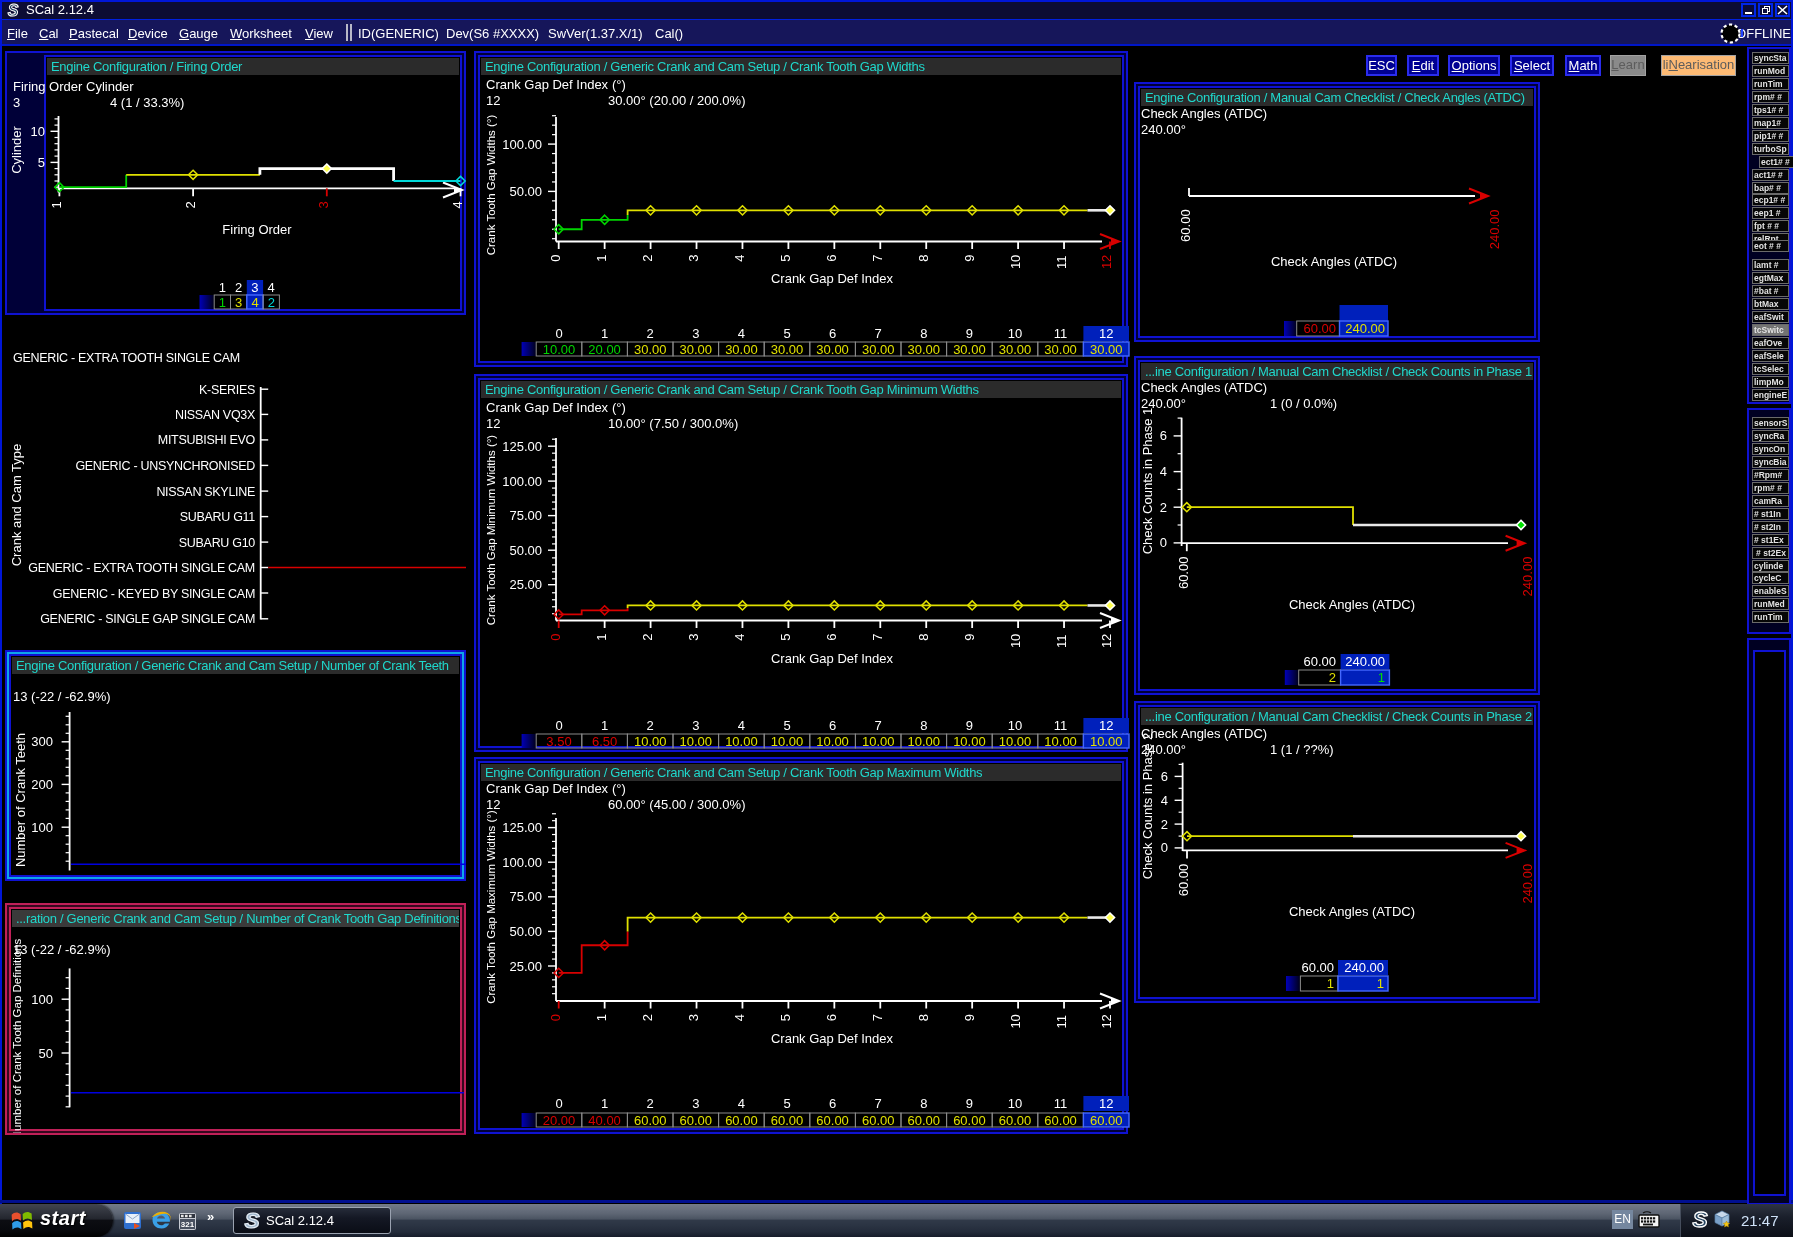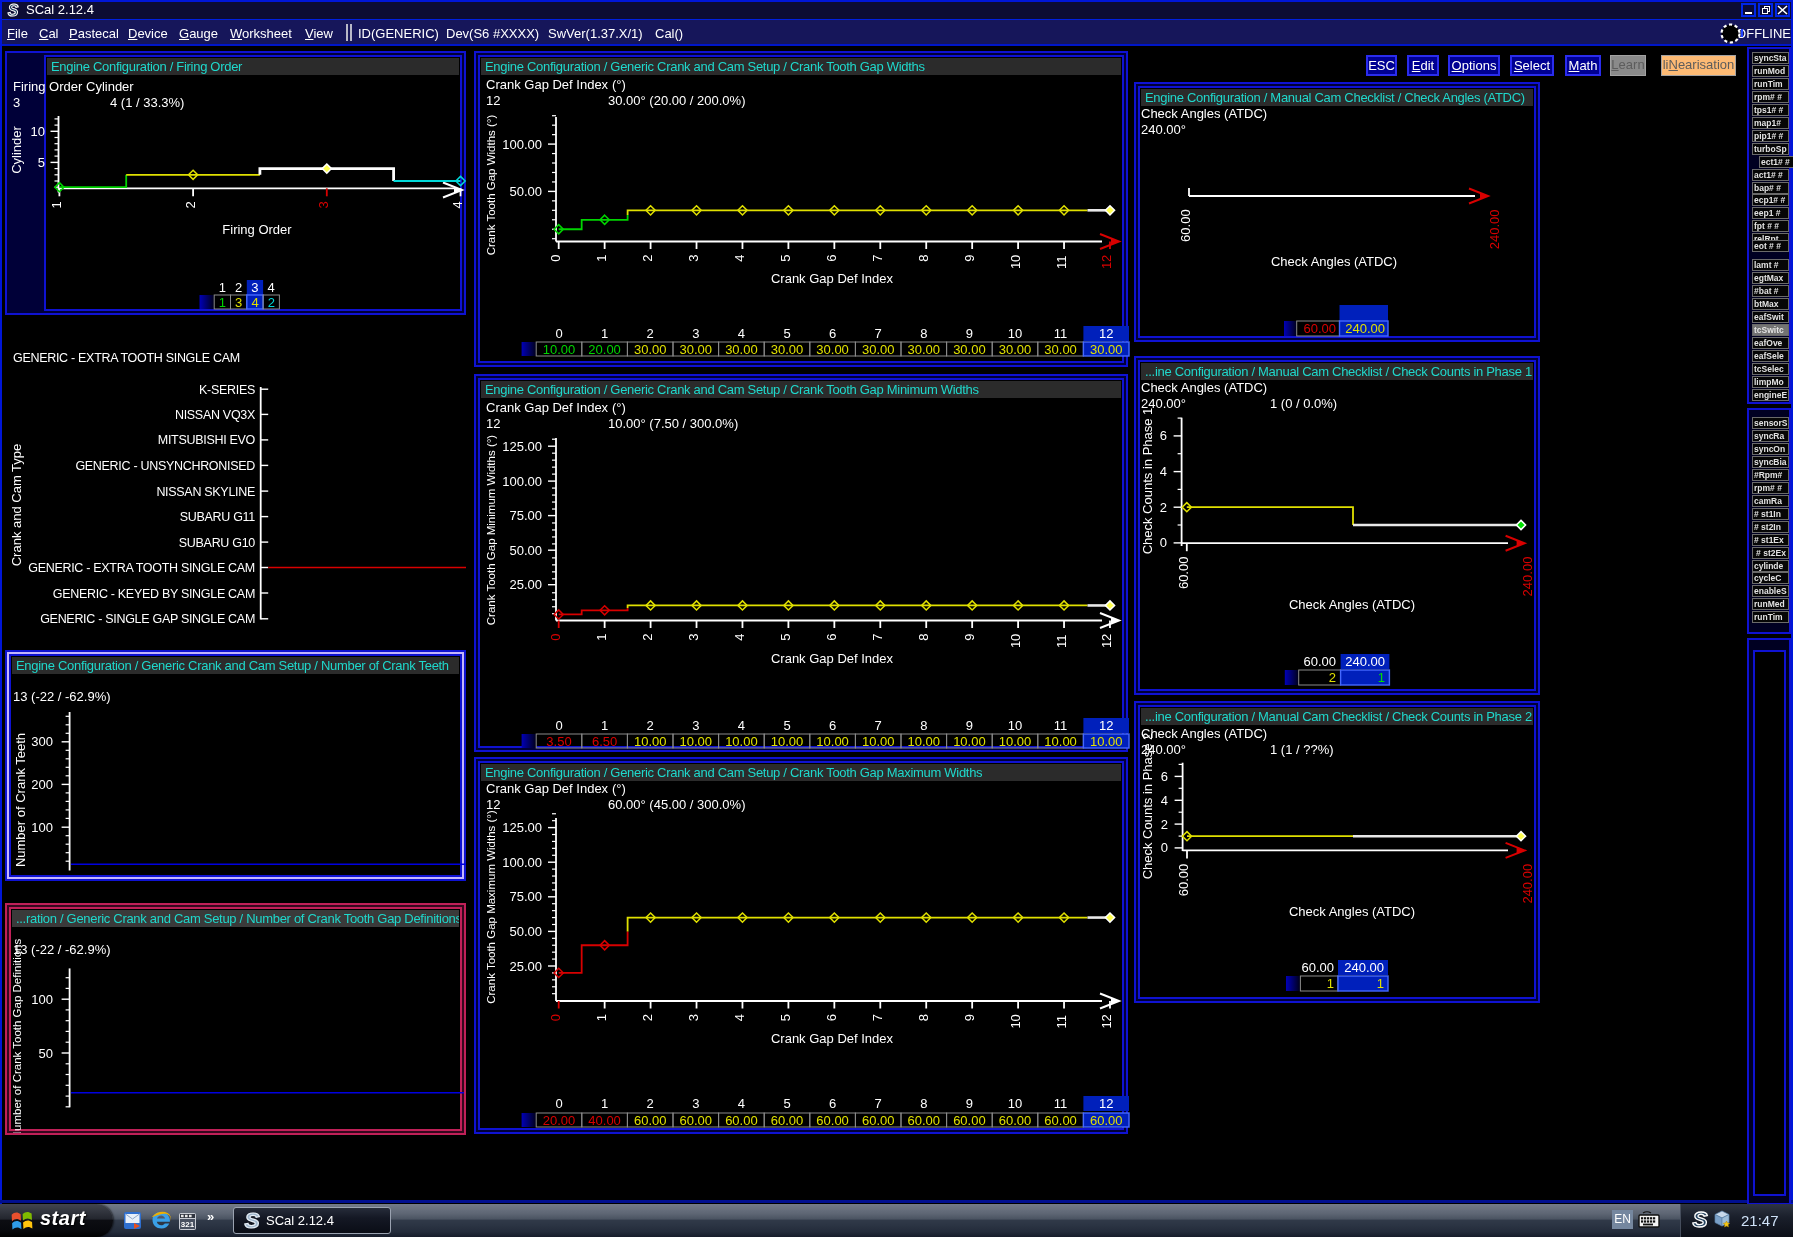--- a/index.html
+++ b/index.html
@@ -49,21 +49,21 @@
 <div style="position:absolute;left:1448px;top:55px;width:52px;height:21px;background:#000092;border:2px solid #2a2cee;color:#fff;font-size:13px;text-align:center;line-height:17px;"><u>O</u>ptions</div>
 <div style="position:absolute;left:1510px;top:55px;width:44px;height:21px;background:#000092;border:2px solid #2a2cee;color:#fff;font-size:13px;text-align:center;line-height:17px;"><u>S</u>elect</div>
 <div style="position:absolute;left:1565px;top:55px;width:36px;height:21px;background:#000092;border:2px solid #2a2cee;color:#fff;font-size:13px;text-align:center;line-height:17px;"><u>M</u>ath</div>
 <div style="position:absolute;left:1610px;top:55px;width:36px;height:21px;background:#8a8a8a;border:1px solid #a2a2a2;color:#5c5c5c;font-size:13px;text-align:center;line-height:17px;"><u>L</u>earn</div>
 <div style="position:absolute;left:1661px;top:55px;width:75px;height:21px;background:#fdba74;border:1px solid #a2a2a2;color:#5c5c5c;font-size:13px;text-align:center;line-height:17px;">li<u>N</u>earisation</div>
 <div style="position:absolute;left:5px;top:51px;width:461px;height:264px;border:2px solid #0f12d2;background:#000038;">
       <div style="position:absolute;left:2px;top:2px;right:2px;bottom:2px;border:2px solid #0f12d2;background:#000;margin-left:35px;">
         <div style="position:absolute;left:1px;top:1px;right:1px;height:17px;background:#2b2b2b;color:#1fd8cc;font-size:13px;letter-spacing:-0.3px;line-height:17px;padding-left:4px;white-space:nowrap;overflow:hidden;">Engine Configuration / Firing Order</div>
       </div>
     </div>
-<div style="position:absolute;left:5px;top:650px;width:461px;height:231px;border:2px solid #0f12d2;background:#c4b5fd;">
+<div style="position:absolute;left:5px;top:650px;width:461px;height:231px;border:2px solid #0f12d2;background:#0ea5e9;">
       <div style="position:absolute;left:2px;top:2px;right:2px;bottom:2px;border:2px solid #0f12d2;background:#000;">
         <div style="position:absolute;left:1px;top:1px;right:1px;height:17px;background:#2b2b2b;color:#1fd8cc;font-size:13px;letter-spacing:-0.3px;line-height:17px;padding-left:4px;white-space:nowrap;overflow:hidden;">Engine Configuration / Generic Crank and Cam Setup / Number of Crank Teeth</div>
       </div>
     </div>
 <div style="position:absolute;left:5px;top:903px;width:461px;height:232px;border:2px solid #c02058;background:#36081e;">
       <div style="position:absolute;left:2px;top:2px;right:2px;bottom:2px;border:2px solid #c02058;background:#000;">
         <div style="position:absolute;left:1px;top:1px;right:1px;height:17px;background:#3a3a3a;color:#1fd8cc;font-size:13px;letter-spacing:-0.3px;line-height:17px;padding-left:4px;white-space:nowrap;overflow:hidden;">...ration / Generic Crank and Cam Setup / Number of Crank Tooth Gap Definitions</div>
       </div>
     </div>
 <div style="position:absolute;left:474px;top:51px;width:654px;height:316px;border:2px solid #0f12d2;background:#000038;">

